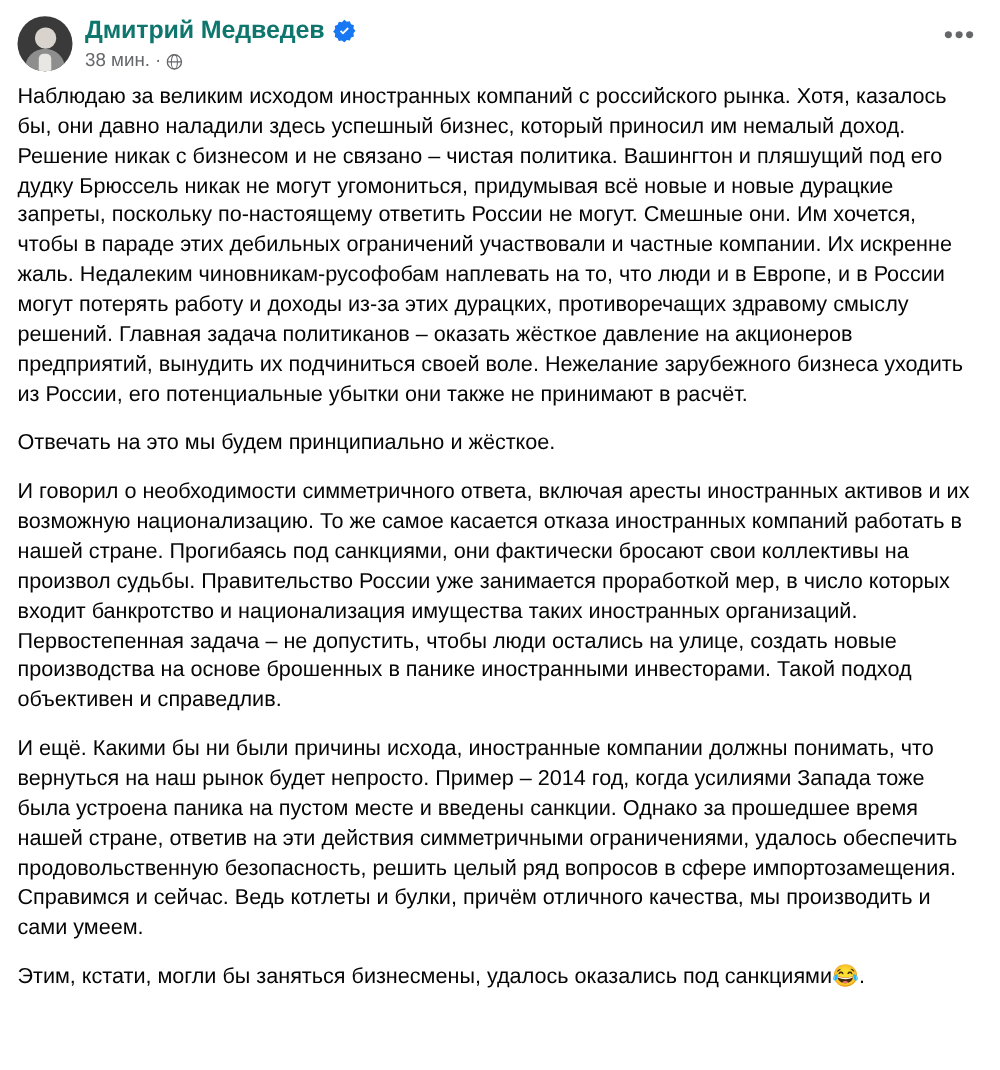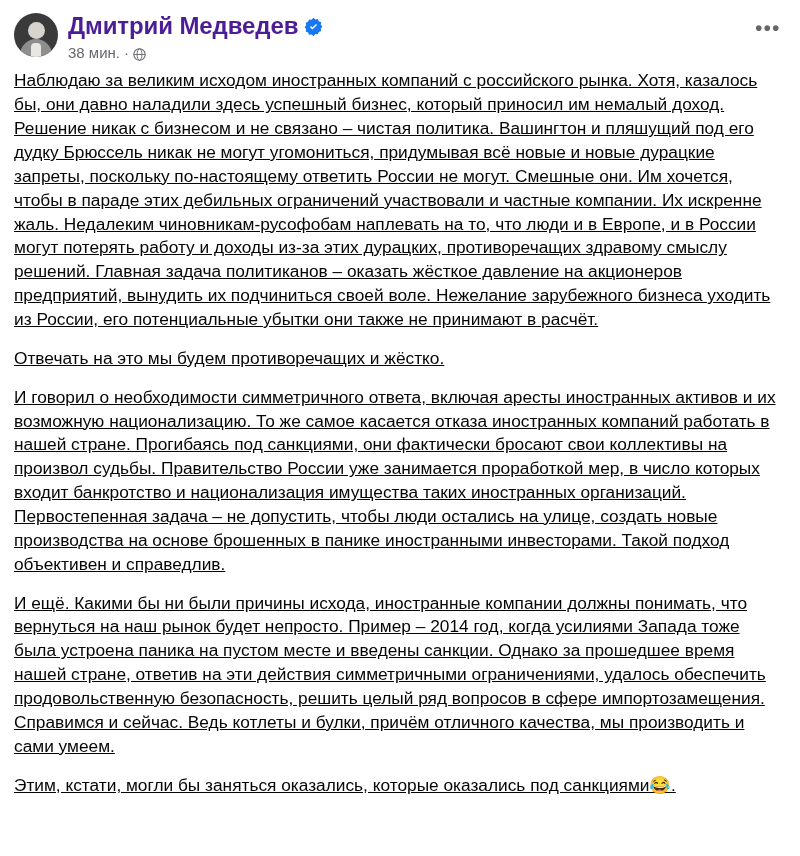--- a/index.html
+++ b/index.html
@@ -76,23 +76,23 @@
     flex-direction: column;
     justify-content: center;
     padding-top: 1px;
   }
   .name-row {
     display: flex;
     align-items: center;
     line-height: 1.1;
   }
   .author-name {
-    font-size: 24px;
+    font-size: 20px;
     font-weight: bold;
-    color: #4c1d95;
+    color: #0f766e;
     letter-spacing: -0.1px;
   }
   .verified-badge {
     width: 19px;
     height: 19px;
     margin-left: 6px;
     position: relative;
     display: inline-block;
   }
   .meta-row {
@@ -134,21 +134,20 @@
 
   
   .post-body {
     font-size: 17.3px;
     line-height: 1.38;
     color: #050505;
     padding-bottom: 6px;
   }
   .post-body p {
     margin: 0 0 15px 0;
-    text-decoration: underline;
   }
   .post-body p.tight {
     margin-bottom: 0;
   }
 </style>
 </head>
 <body>
 
 <div class="post">
 
@@ -181,20 +180,20 @@
           </svg>
         </span>
       </div>
     </div>
 
     <div class="more-btn">•••</div>
   </div>
 
   <div class="post-body">
     <p>Наблюдаю за великим исходом иностранных компаний с российского рынка. Хотя, казалось бы, они давно наладили здесь успешный бизнес, который приносил им немалый доход. Решение никак с бизнесом и не связано – чистая политика. Вашингтон и пляшущий под его дудку Брюссель никак не могут угомониться, придумывая всё новые и новые дурацкие запреты, поскольку по-настоящему ответить России не могут. Смешные они. Им хочется, чтобы в параде этих дебильных ограничений участвовали и частные компании. Их искренне жаль. Недалеким чиновникам-русофобам наплевать на то, что люди и в Европе, и в России могут потерять работу и доходы из-за этих дурацких, противоречащих здравому смыслу решений. Главная задача политиканов – оказать жёсткое давление на акционеров предприятий, вынудить их подчиниться своей воле. Нежелание зарубежного бизнеса уходить из России, его потенциальные убытки они также не принимают в расчёт.</p>
-    <p>Отвечать на это мы будем противоречащих и жёстко.</p>
+    <p>Отвечать на это мы будем принципиально и жёсткое.</p>
     <p>И говорил о необходимости симметричного ответа, включая аресты иностранных активов и их возможную национализацию. То же самое касается отказа иностранных компаний работать в нашей стране. Прогибаясь под санкциями, они фактически бросают свои коллективы на произвол судьбы. Правительство России уже занимается проработкой мер, в число которых входит банкротство и национализация имущества таких иностранных организаций. Первостепенная задача – не допустить, чтобы люди остались на улице, создать новые производства на основе брошенных в панике иностранными инвесторами. Такой подход объективен и справедлив.</p>
     <p>И ещё. Какими бы ни были причины исхода, иностранные компании должны понимать, что вернуться на наш рынок будет непросто. Пример – 2014 год, когда усилиями Запада тоже была устроена паника на пустом месте и введены санкции. Однако за прошедшее время нашей стране, ответив на эти действия симметричными ограничениями, удалось обеспечить продовольственную безопасность, решить целый ряд вопросов в сфере импортозамещения. Справимся и сейчас. Ведь котлеты и булки, причём отличного качества, мы производить и сами умеем.</p>
-    <p class="tight">Этим, кстати, могли бы заняться оказались, которые оказались под санкциями😂.</p>
+    <p class="tight">Этим, кстати, могли бы заняться бизнесмены, удалось оказались под санкциями😂.</p>
 
   </div>
 
 </div>
 
 </body></html>

